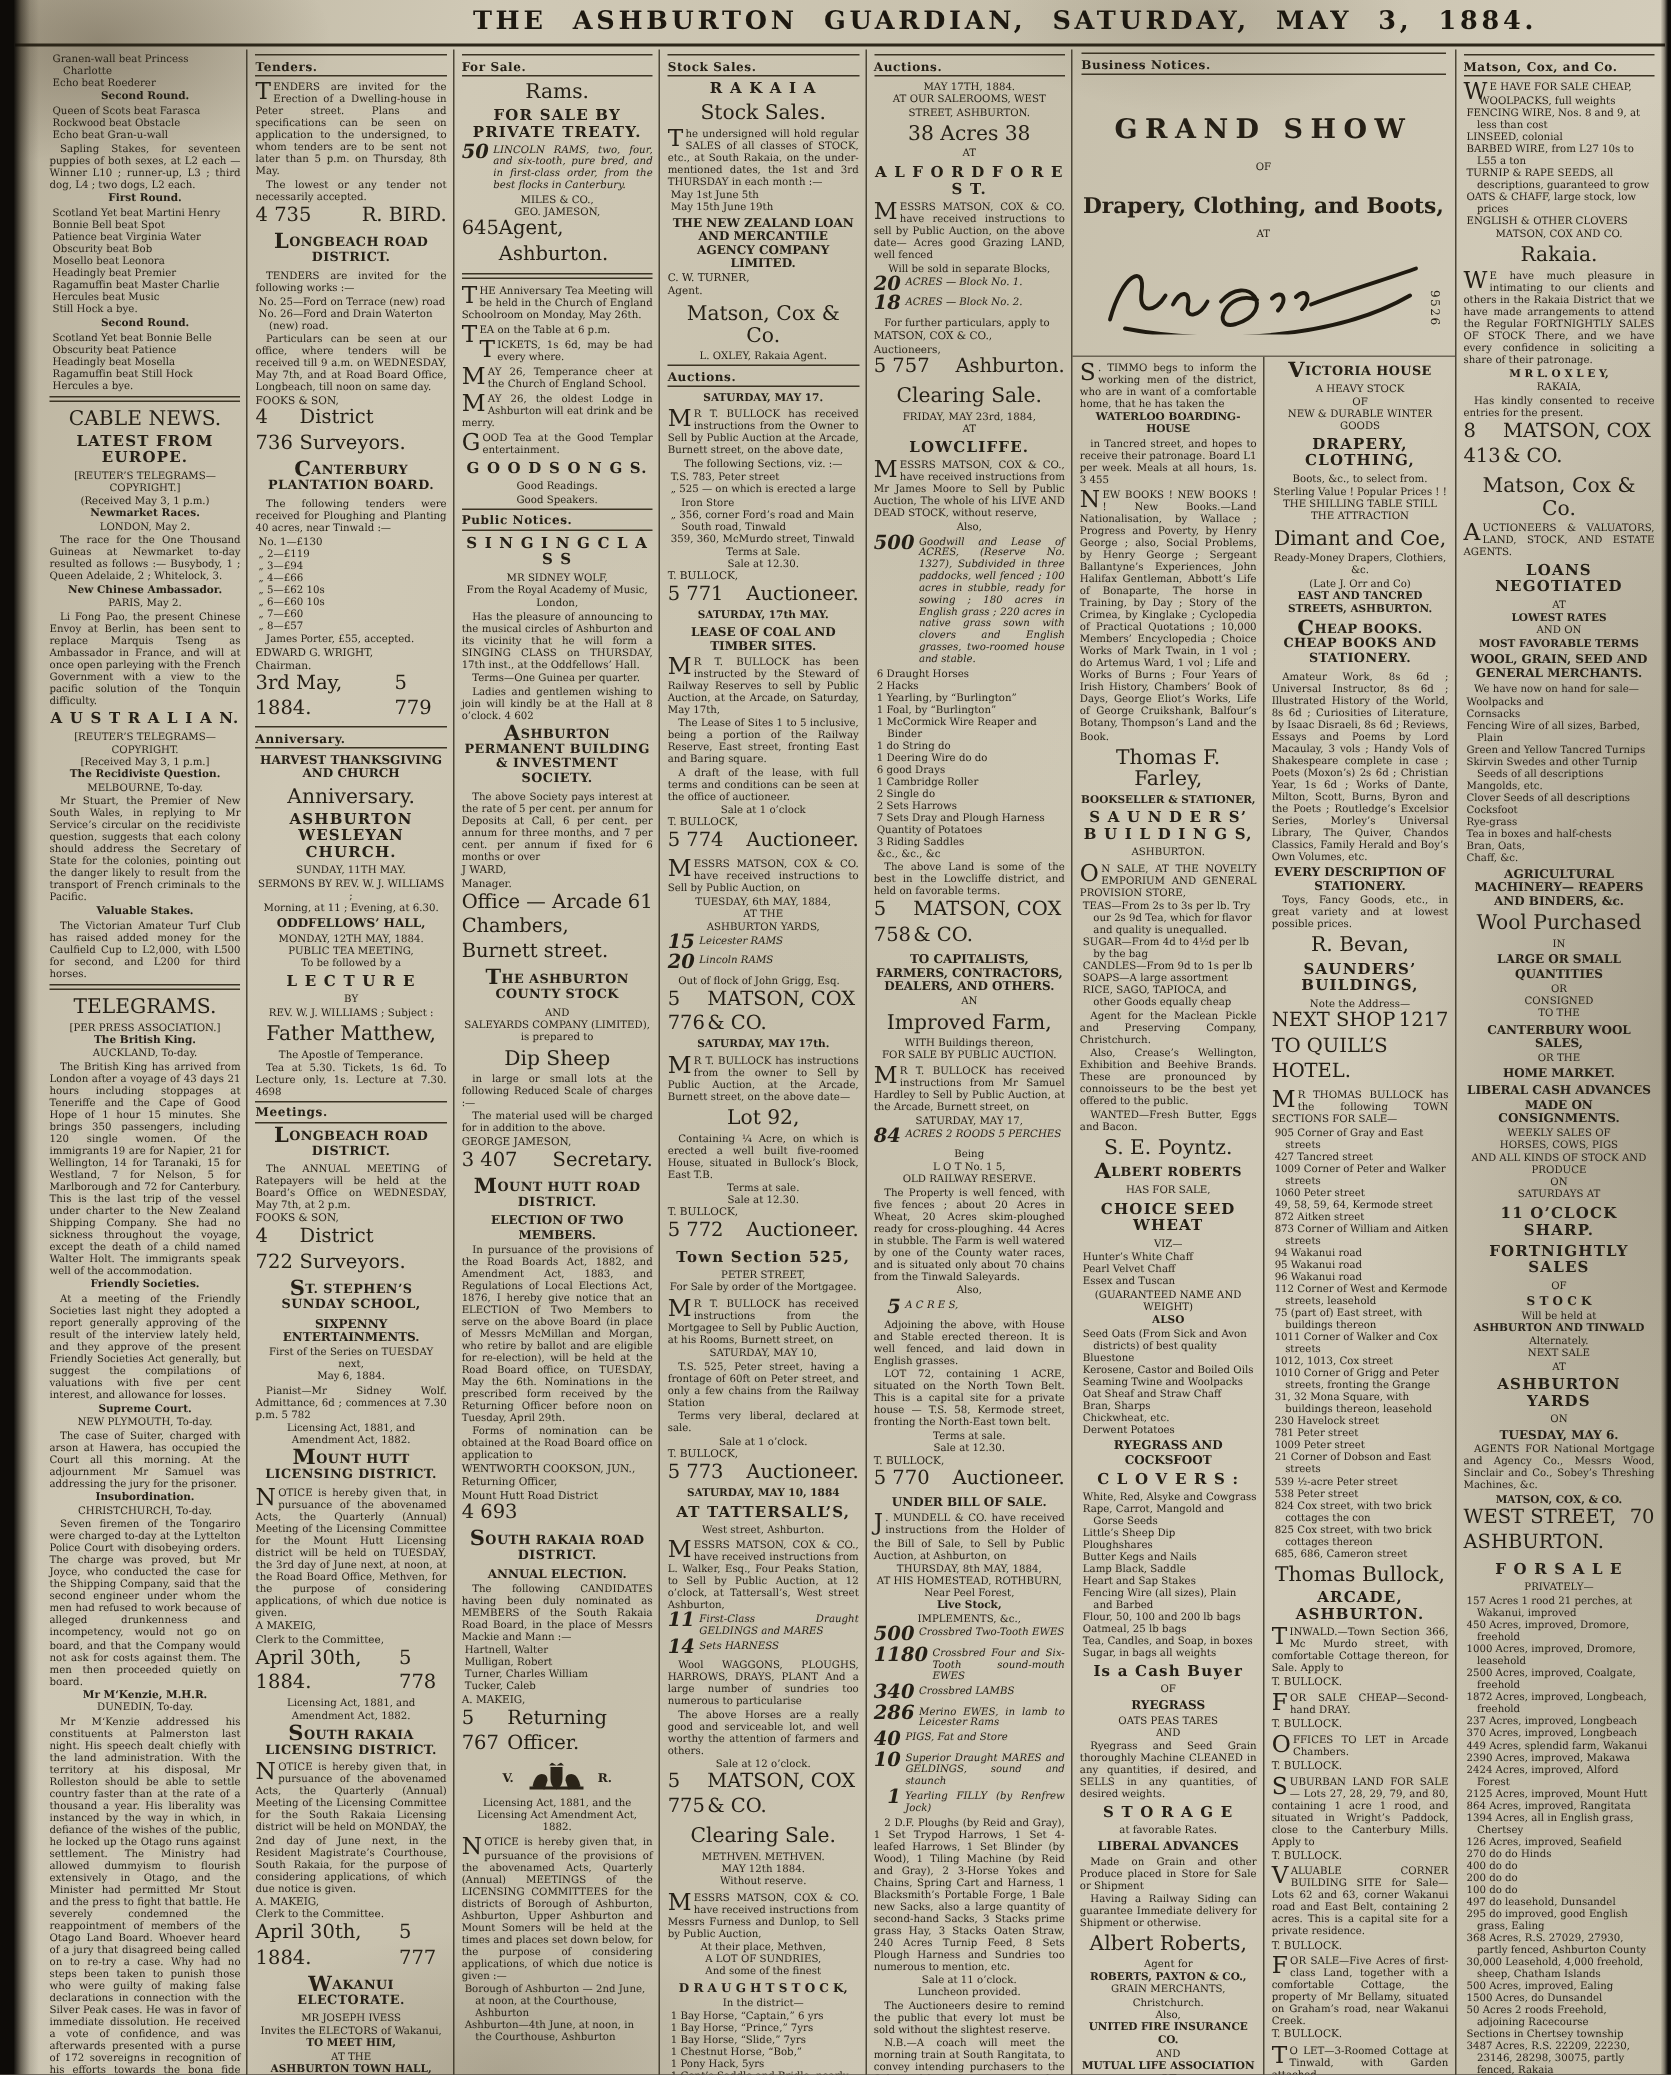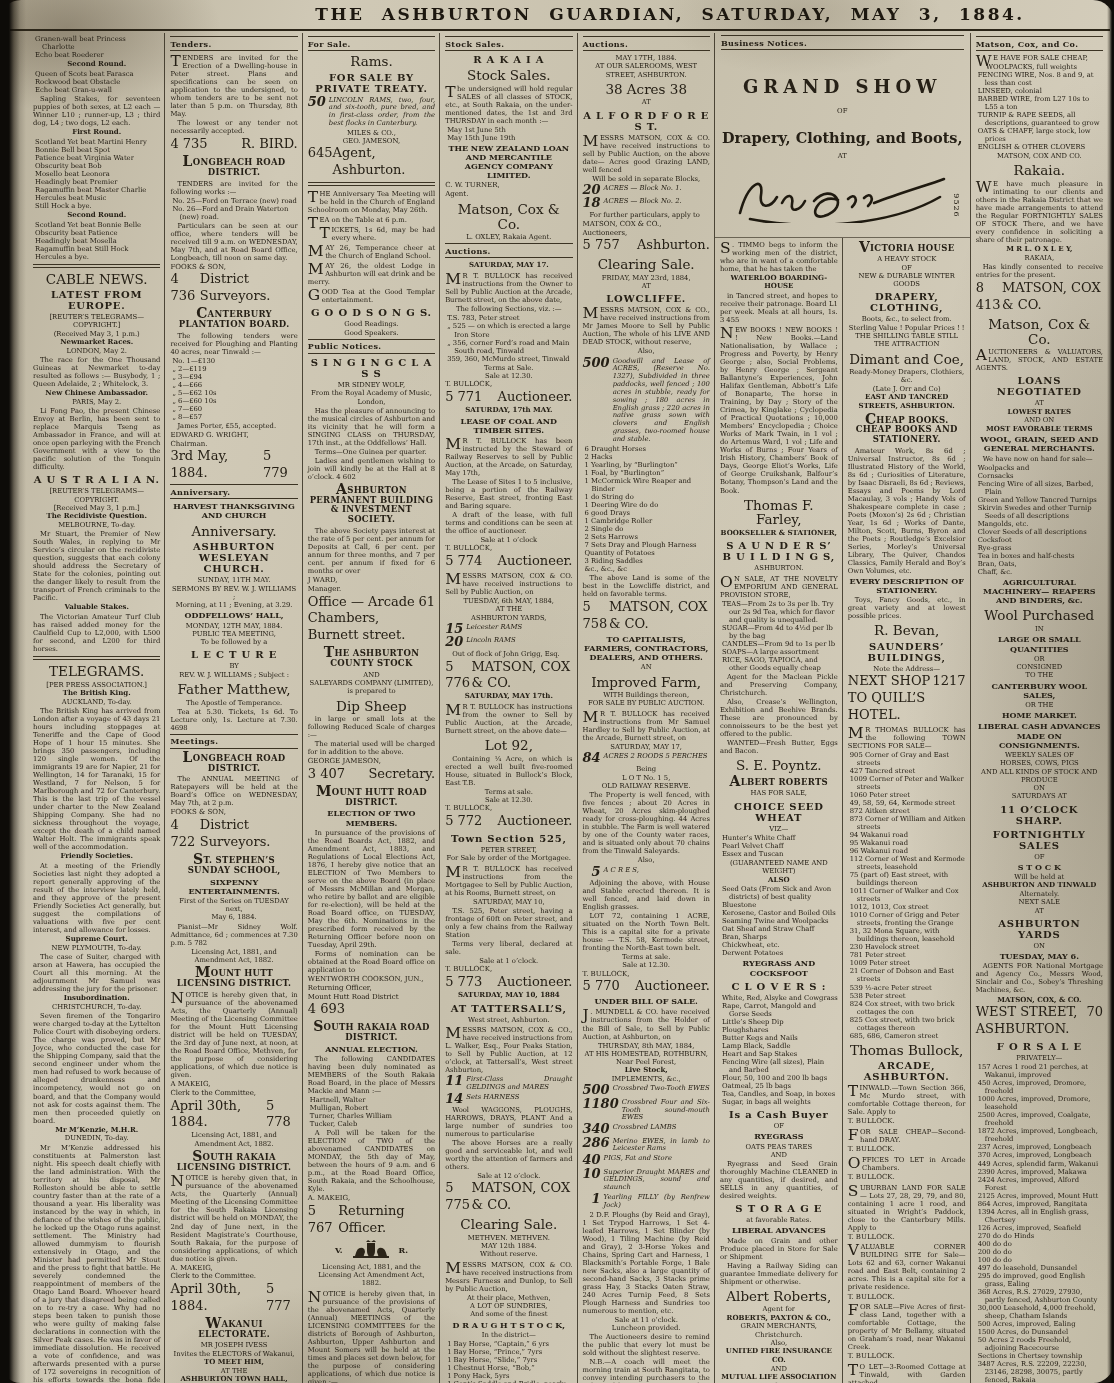--- a/index.html
+++ b/index.html
@@ -1,19 +1,19 @@
 <!DOCTYPE html>
 <html><head>
 <meta charset="utf-8">
 <style>
   html,body{margin:0;padding:0;background:#15110c;}
   body{width:1114px;height:1383px;position:relative;overflow:hidden;
        font-family:"DejaVu Serif","Liberation Serif",serif;}
   .page{position:absolute;inset:0;color:#262016;
-    background:linear-gradient(105deg,#b9b19c,#d0c9b6 22%,#c7c0ac 48%,#d3ccba 75%,#c2bba6);border-radius:21px;}
+    background:linear-gradient(105deg,#b9b19c,#d0c9b6 22%,#c7c0ac 48%,#d3ccba 75%,#c2bba6);}
   .stains{position:absolute;inset:0;pointer-events:none;
     background:
       radial-gradient(220px 120px at 6% 2%, rgba(60,48,30,.35), transparent 70%),
       radial-gradient(300px 900px at 100% 50%, rgba(55,45,28,.25), transparent 70%),
       radial-gradient(260px 140px at 30% 100%, rgba(70,58,36,.22), transparent 70%),
       radial-gradient(200px 90px at 72% 1%, rgba(70,58,36,.18), transparent 70%),
       radial-gradient(420px 260px at 55% 35%, rgba(255,250,235,.10), transparent 70%);}
   .scan-left{position:absolute;left:0;top:0;bottom:0;width:26px;
     background:linear-gradient(90deg,#0d0b08 0 9px,rgba(25,20,12,.55) 14px,rgba(25,20,12,.15) 20px,transparent);}
   .scan-right{position:absolute;right:0;top:0;bottom:0;width:7px;
@@ -178,21 +178,21 @@
         <div class="b-ref">
           <span>3rd May, 1884.</span>
           <span>5 779</span>
         </div>
         <div class="b-cat">Anniversary.</div>
         <div class="b-h3">HARVEST THANKSGIVING AND CHURCH</div>
         <div class="b-h1">Anniversary.</div>
         <div class="b-h2">ASHBURTON WESLEYAN CHURCH.</div>
         <div class="b-c">SUNDAY, 11TH MAY.</div>
         <div class="b-c">SERMONS BY REV. W. J. WILLIAMS ;</div>
-        <div class="b-c">Morning, at 11 ; Evening, at 3.29.</div>
+        <div class="b-c">Morning, at 11 ; Evening, at 6.30.</div>
         <div class="b-h3">ODDFELLOWS’ HALL,</div>
         <div class="b-c">MONDAY, 12TH MAY, 1884.</div>
         <div class="b-c">PUBLIC TEA MEETING,</div>
         <div class="b-c">To be followed by a</div>
         <div class="b-h2">L E C T U R E</div>
         <div class="b-c">BY</div>
         <div class="b-c">REV. W. J. WILLIAMS ; Subject :</div>
         <div class="b-h1">Father Matthew,</div>
         <div class="b-c">The Apostle of Temperance.</div>
         <div class="b-p">Tea at 5.30.  Tickets, 1s 6d.  To Lecture only, 1s.  Lecture at 7.30.    4698</div>
@@ -317,21 +317,20 @@
         </div>
         <div class="b-dh"><span class="drop">S</span>OUTH RAKAIA ROAD DISTRICT.</div>
         <div class="b-h3">ANNUAL ELECTION.</div>
         <div class="b-p">The following CANDIDATES having been duly nominated as MEMBERS of the South Rakaia Road Board, in the place of Messrs Mackie and Mann :—</div>
         <div class="b-l">
           <div class="line">Hartnell, Walter</div>
           <div class="line">Mulligan, Robert</div>
           <div class="line">Turner, Charles William</div>
           <div class="line">Tucker, Caleb</div>
         </div>
-        <div class="b-p">A Poll will be taken for the ELECTION of TWO of the abovenamed CANDIDATES on MONDAY, the 5th day of May, between the hours of 9 a.m. and 6 p.m., at the Road Board Office, South Rakaia, and the Schoolhouse, Kyle.</div>
         <div class="b-r">A. MAKEIG,</div>
         <div class="b-ref">
           <span>5 767</span>
           <span>Returning Officer.</span>
         </div>
         <div class="b-crest">
     <span>V.</span>
     <svg width="40" height="20" viewBox="0 0 40 20">
       <g fill="#2b2418">
         <path d="M16 3 h8 v8 q0 5 -4 7 q-4 -2 -4 -7 Z"></path>

